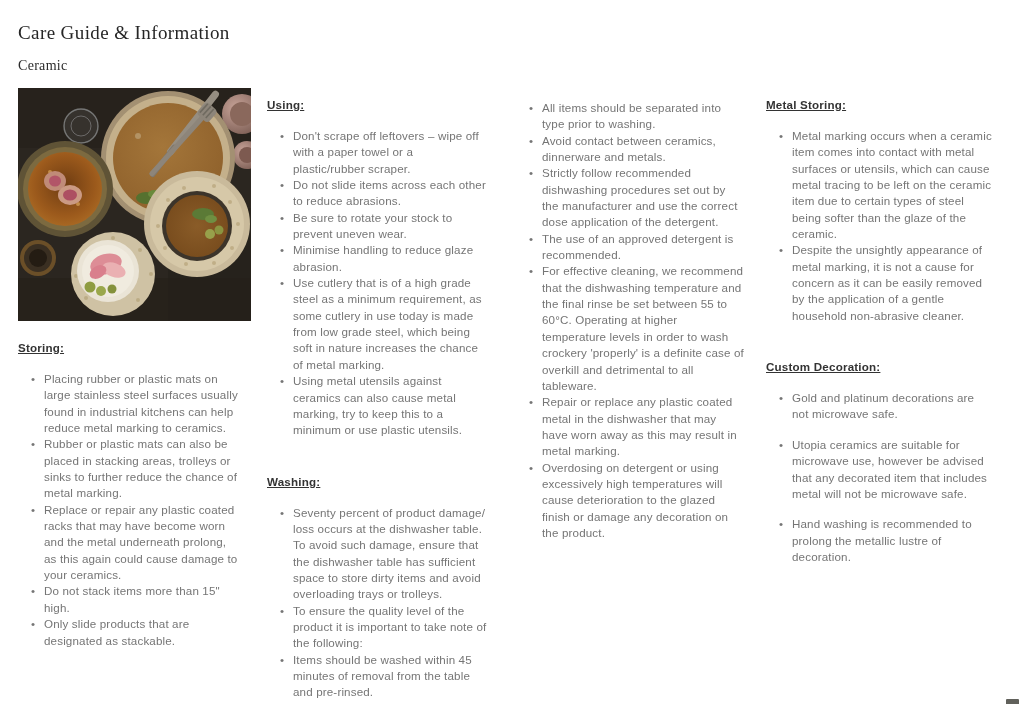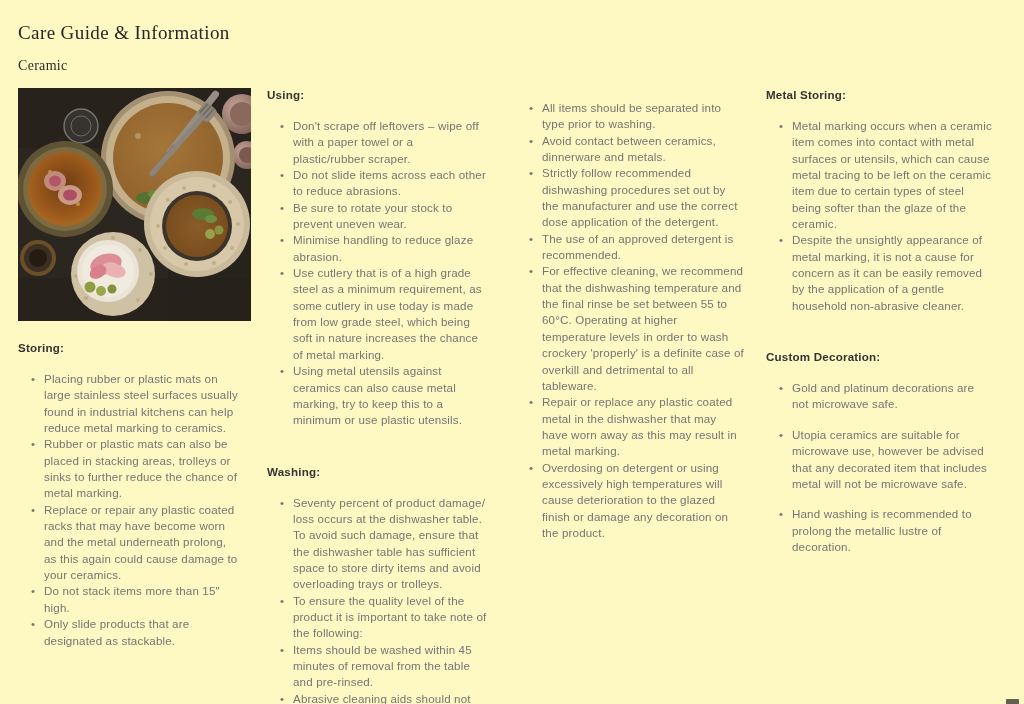--- a/index.html
+++ b/index.html
@@ -1,18 +1,18 @@
 <!DOCTYPE html>
 <html><head>
 <meta charset="utf-8">
 <style>
   html,body { margin:0; padding:0; background:#e9e9e9; }
   .page {
     position:relative; width:1024px; height:704px; margin:0 auto;
-    background:#fef9c3; overflow:hidden;
+    background:#ffffff; overflow:hidden;
     font-family:"Liberation Sans", sans-serif;
   }
   .page-title {
     position:absolute; left:18px; top:22px; margin:0;
     font-family:"Liberation Serif", serif; font-weight:500;
     font-size:19px; color:#262626; letter-spacing:0.4px;
   }
   .page-subtitle {
     position:absolute; left:18px; top:58px; margin:0;
     font-family:"Liberation Serif", serif; font-weight:400;
@@ -20,22 +20,22 @@
   }
   .col { position:absolute; top:88px; }
   .col-1 { left:18px;  width:233px; }
   .col-2 { left:267px; width:232px; }
   .col-3 { left:516px; width:240px; }
   .col-4 { left:766px; width:238px; }
 
   .photo-frame { width:233px; height:233px; overflow:hidden; display:block; }
 
   .sec-heading {
-    margin:0 0 17px 0; font-size:11.6px; font-weight:700;
-    color:#333333; letter-spacing:0.2px;
+    margin:10px 0 17px 0; font-size:11.6px; font-weight:700;
+    color:#333333; letter-spacing:0.2px;text-decoration:underline;
   }
   .mt-storing { margin-top:20px; }
   .mt-washing { margin-top:36px; }
   .mt-custom  { margin-top:36px; }
 
   ul.bullets {
     list-style:none; margin:12px; padding:0;
     font-size:11.6px; line-height:1.41; color:#757575; letter-spacing:0.15px;
   }
   ul.bullets li { position:relative; padding-left:14px; }

